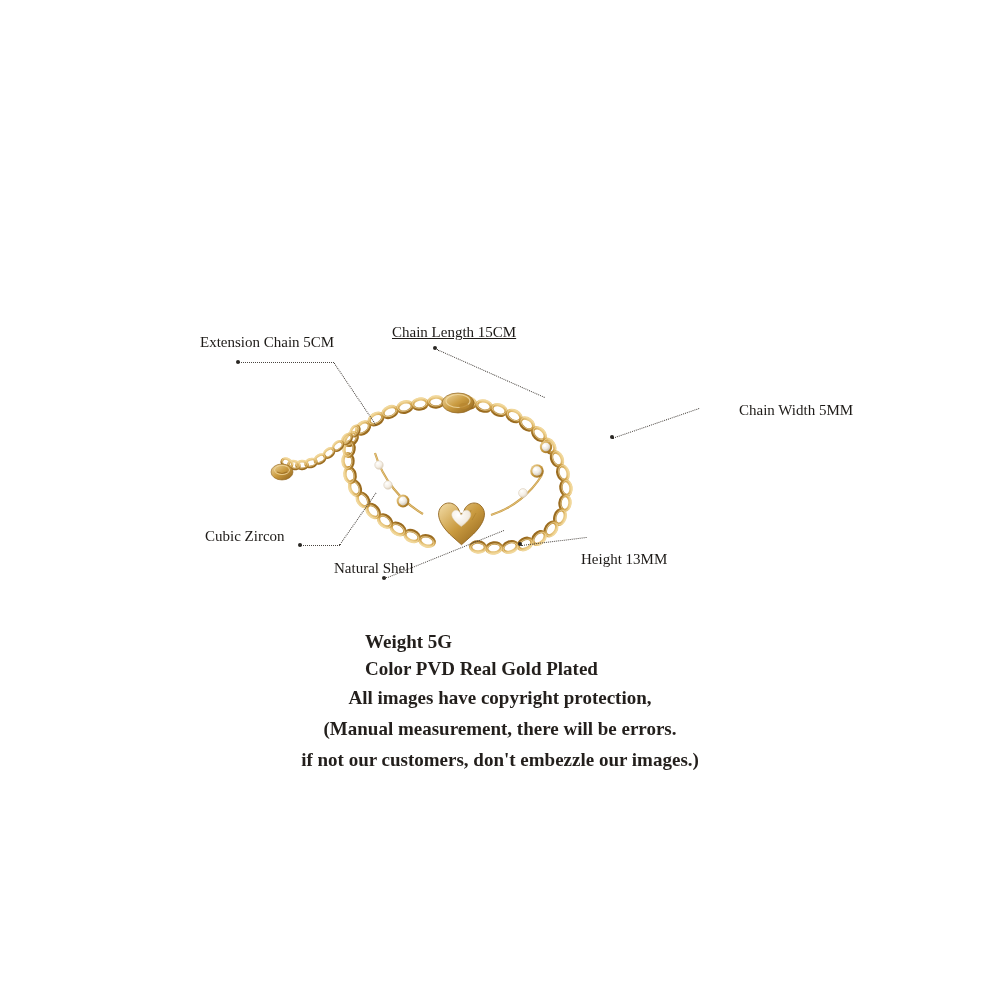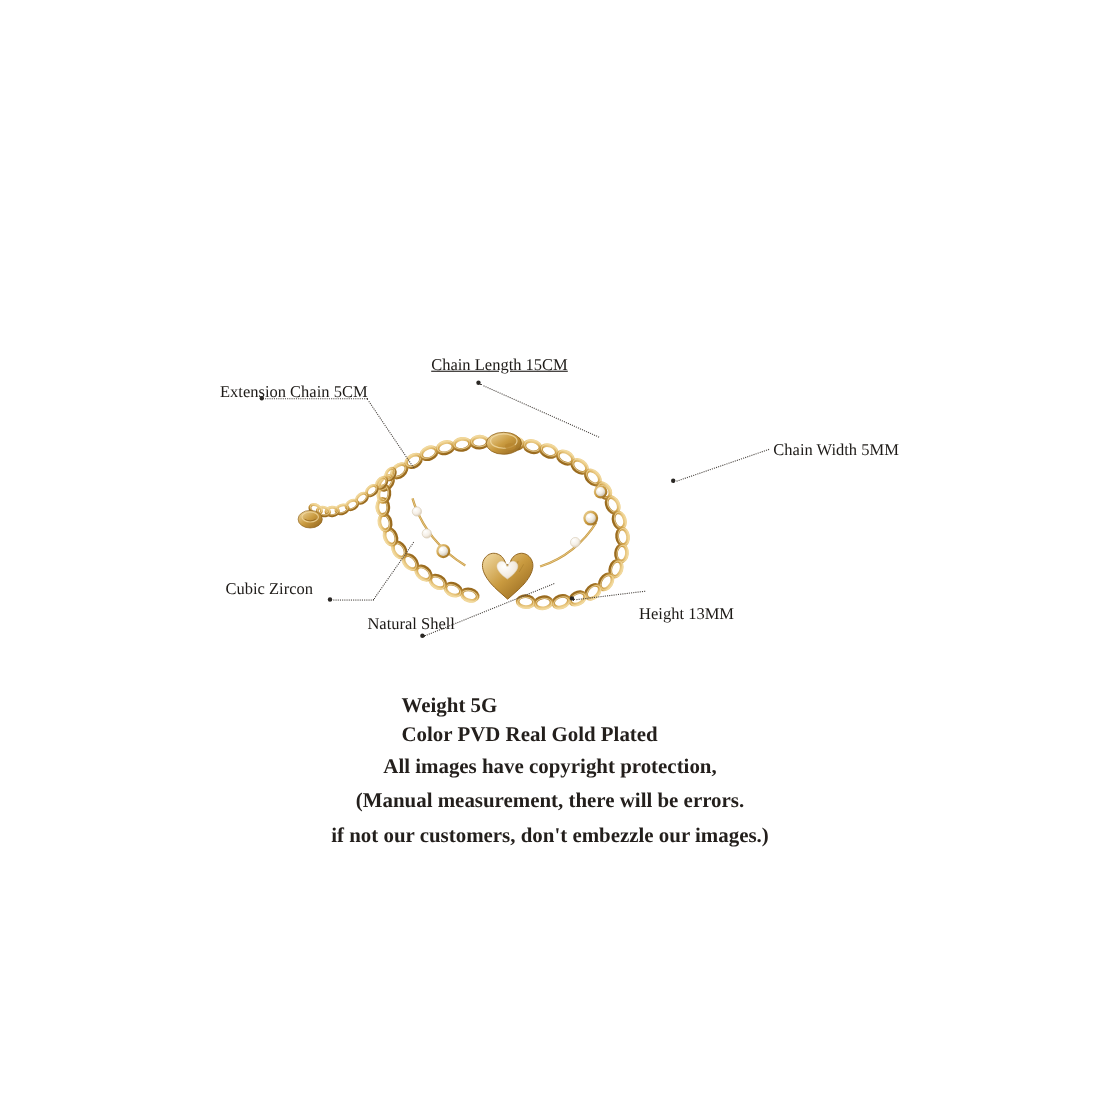--- a/index.html
+++ b/index.html
@@ -254,25 +254,25 @@
   <div class="leader" style="left:300px; top:545px; width:40px;"></div>
   <div class="leader" style="left:339px; top:545px; width:64px; transform: rotate(-55deg);"></div>
   <div class="dot" style="left:298px; top:543px;"></div>
 
   <div class="leader" style="left:385px; top:578px; width:128px; transform: rotate(-22deg);"></div>
   <div class="dot" style="left:382px; top:576px;"></div>
 
   <div class="leader" style="left:521px; top:545px; width:66px; transform: rotate(-7deg);"></div>
   <div class="dot" style="left:518px; top:542px;"></div>
 
-  <div class="callout" style="left:200px; top:334px;margin-top:15px;">Extension Chain 5CM</div>
+  <div class="callout" style="left:200px; top:334px;">Extension Chain 5CM</div>
 
   <div class="callout" style="left:392px; top:324px;text-decoration:underline;">Chain Length 15CM</div>
 
-  <div class="callout" style="left:703px; top:402px;">Chain Width 5MM</div>
+  <div class="callout" style="left:739px; top:402px;">Chain Width 5MM</div>
 
   <div class="callout" style="left:205px; top:528px;">Cubic Zircon</div>
 
   <div class="callout" style="left:334px; top:560px;">Natural Shell</div>
 
   <div class="callout" style="left:533px; top:551px;margin-left:48px;">Height 13MM</div>
 
   <div class="spec-block">
     <div class="spec-bold">Weight 5G</div>
     <div class="spec-bold">Color PVD Real Gold Plated</div>

